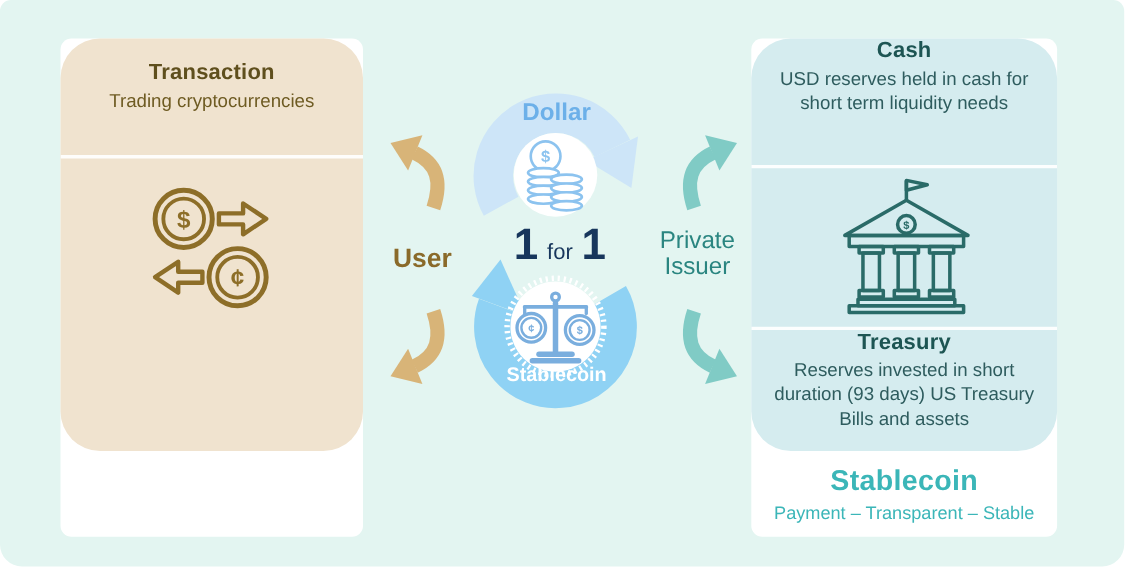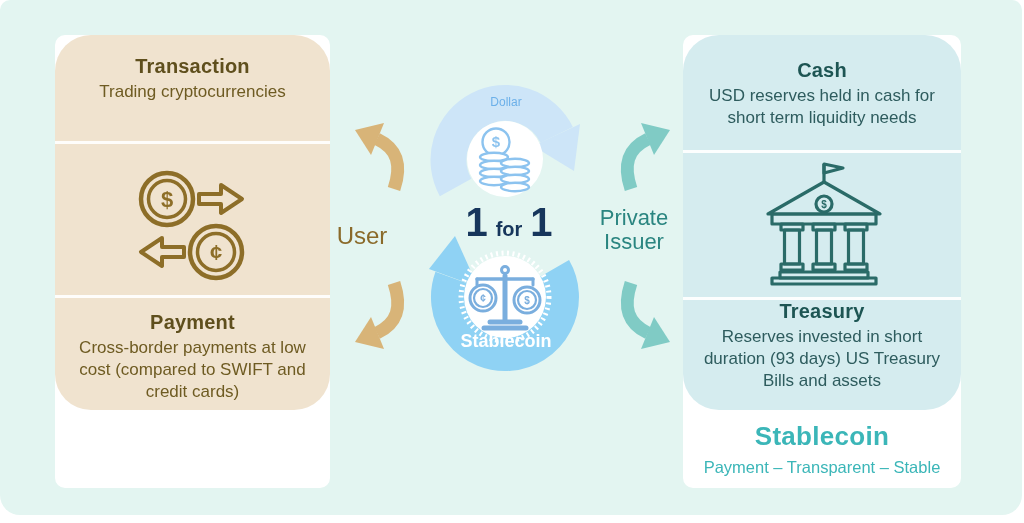--- a/index.html
+++ b/index.html
@@ -14,50 +14,50 @@
   .card.right{left:683px;width:278px;}
   .panel{position:absolute;left:0;right:0;top:0;height:375px;border-radius:36px;
          display:flex;flex-direction:column;overflow:hidden;}
   .card.left  .panel{background:var(--tan-panel,#f0e3cf);}
   .card.right .panel{background:var(--cyan-panel,#d5ecef);}
   .sect{box-sizing:border-box;text-align:center;position:relative;}
   .sect + .sect{border-top:3px solid rgba(255,255,255,.92);}
   .card.left  .s1{height:106px;padding-top:20px;}
   .card.left  .s2{height:154px;}
   .card.left  .s3{flex:1;padding-top:13px;}
-  .card.right .s1{height:115px;padding-top:24px;}
+  .card.right .s1{height:115px;}
   .card.right .s2{height:147px;}
   .card.right .s3{flex:1;padding-top:0;}
   .sect h3{margin:0 0 3px 0;font-size:20px;font-weight:700;letter-spacing:.2px;}
   .sect p{margin:0 auto;font-size:17px;font-weight:500;line-height:1.3;}
   .card.left  h3{color:var(--gold-dark,#5f4f1d);}
   .card.left  p{color:var(--gold-body,#6e5b22);width:250px;}
   .card.right h3{color:var(--teal-dark,#1d5553);}
   .card.right p{color:var(--teal-body,#2e5c5e);width:252px;}
   .footer{position:absolute;left:0;right:0;top:375px;bottom:0;text-align:center;padding-top:11px;}
   .f-title{font-size:26px;font-weight:800;letter-spacing:.3px;}
   .card.left  .f-title{color:var(--gold-bright,#9a771b);}
   .card.right .f-title{color:var(--teal-bright,#3bb6b8);}
   .f-sub{font-size:16.5px;font-weight:500;margin-top:6px;}
   .card.left  .f-sub{color:var(--gold-sub,#a17e2c);}
   .card.right .f-sub{color:var(--teal-bright,#3eb4b8);}
   .icon-slot{position:absolute;inset:0;}
 
   
   .overlay{position:absolute;inset:0;width:1024px;height:523px;}
   .clabel{position:absolute;transform:translate(-50%,-50%);text-align:center;white-space:nowrap;}
-  .lbl-dollar{left:506px;top:102px;font-size:12px;font-weight:400;color:var(--blue-label,#6cb0e9);}
+  .lbl-dollar{left:506px;top:102px;font-size:22px;font-weight:700;color:var(--blue-label,#6cb0e9);}
   .lbl-stable{left:506px;top:341px;font-size:18px;font-weight:700;color:#ffffff;}
-  .lbl-user{left:362px;top:236px;font-size:24px;font-weight:400;color:var(--gold-user,#8a6a2a);}
+  .lbl-user{left:384px;top:236px;font-size:24px;font-weight:700;color:var(--gold-user,#8a6a2a);}
   .lbl-issuer{left:634px;top:230px;font-size:22px;font-weight:400;line-height:1.07;
               color:var(--teal-issuer,#2a8580);white-space:normal;width:110px;}
   .ratio{left:509px;top:222px;display:flex;align-items:baseline;gap:8px;
          color:var(--navy,#17365c);transform:translate(-50%,-50%);position:absolute;}
   .ratio .one{font-size:40px;font-weight:800;line-height:1;}
-  .ratio .for{font-size:20px;font-weight:700;text-align:right;}
+  .ratio .for{font-size:20px;font-weight:400;text-align:right;}
 </style>
 </head>
 <body>
 
 <div class="stage">
   <div class="bg"></div>
 
   <div class="card left">
     <div class="panel">
       <div class="sect s1">
@@ -70,24 +70,20 @@
             <circle cx="112" cy="55" r="26"></circle>
             <circle cx="112" cy="55" r="18.5" stroke-width="3.5"></circle>
             <path d="M144 50 L166 50 L166 41 L187 55 L166 69 L166 60 L144 60 Z" stroke-width="4"></path>
             <circle cx="161" cy="108" r="26"></circle>
             <circle cx="161" cy="108" r="18.5" stroke-width="3.5"></circle>
             <path d="M129 103 L107 103 L107 94 L86 108 L107 122 L107 113 L129 113 Z" stroke-width="4"></path>
           </g>
           <text x="112" y="63" font-size="22" font-weight="bold" fill="#8d6e28" text-anchor="middle">$</text>
           <text x="161" y="116" font-size="22" font-weight="bold" fill="#8d6e28" text-anchor="middle">¢</text>
         </svg>
-      </div>
-      <div class="sect s3">
-        <h3>Payment</h3>
-        <p>Cross-border payments at low cost (compared to SWIFT and credit cards)</p>
       </div>
     </div>
   </div>
 
   <div class="card right">
     <div class="panel">
       <div class="sect s1">
         <h3>Cash</h3>
         <p>USD reserves held in cash for short term liquidity needs</p>
       </div>

